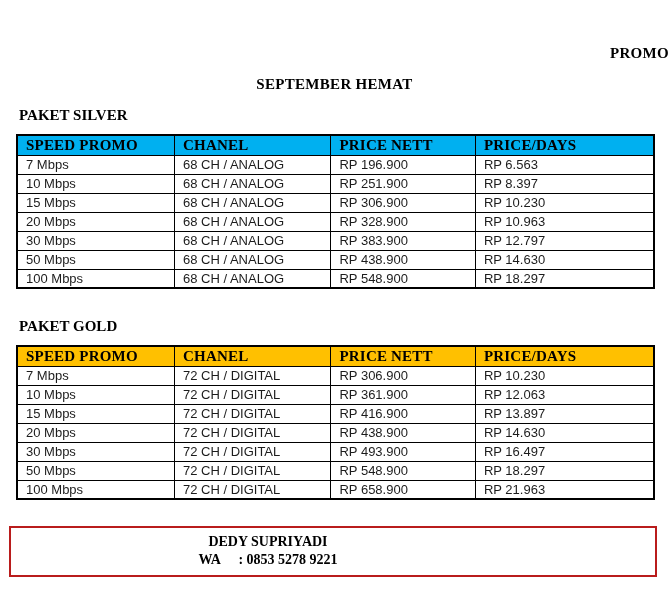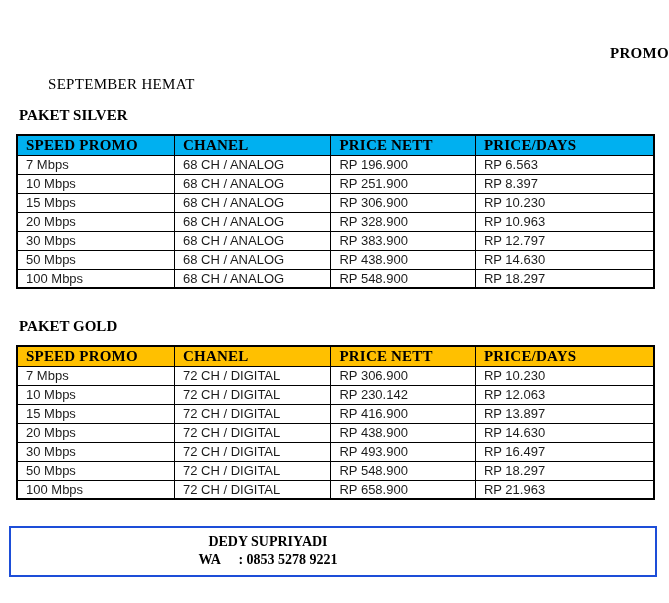--- a/index.html
+++ b/index.html
@@ -17,26 +17,25 @@
   .doc-title {
     margin-top: 45px;
     text-align: right;
     font-size: 15px;
     font-weight: bold;
     line-height: 16px;
     letter-spacing: 0.3px;
   }
   .doc-subtitle {
     margin-top: 15px;
-    text-align: left;
-    font-size: 15px;
-    font-weight: normal;
+    text-align: center;
+    font-size: 15px;
+    font-weight: bold;
     line-height: 16px;
     letter-spacing: 0.3px;
-    margin-left: 48px;
   }
   .section-heading {
     margin: 15px 0 0 19px;
     font-size: 15px;
     font-weight: bold;
     line-height: 16px;
   }
   .section-heading.gold {
     margin-top: 29px;
   }
@@ -74,21 +73,21 @@
     color: #1c1c1c;
   }
   .col-speed  { width: 157px; }
   .col-chanel { width: 156px; }
   .col-price  { width: 144px; }
   .col-days   { width: 178px; }
 
   .footer-box {
     margin: 26px 0 0 9px;
     width: 648px;
-    border: 2px solid #1d4ed8;
+    border: 2px solid #b91c1c;
     padding: 5px 130px 6px 0;
     box-sizing: border-box;
     text-align: center;
   }
   .footer-inner {
     display: inline-block;
     text-align: left;
     font-weight: bold;
     font-size: 14px;
     line-height: 18px;
@@ -188,21 +187,21 @@
   <tbody>
       <tr>
         <td>7 Mbps</td>
         <td>72 CH / DIGITAL</td>
         <td>RP 306.900</td>
         <td>RP 10.230</td>
       </tr>
       <tr>
         <td>10 Mbps</td>
         <td>72 CH / DIGITAL</td>
-        <td>RP 230.142</td>
+        <td>RP 361.900</td>
         <td>RP 12.063</td>
       </tr>
       <tr>
         <td>15 Mbps</td>
         <td>72 CH / DIGITAL</td>
         <td>RP 416.900</td>
         <td>RP 13.897</td>
       </tr>
       <tr>
         <td>20 Mbps</td>

